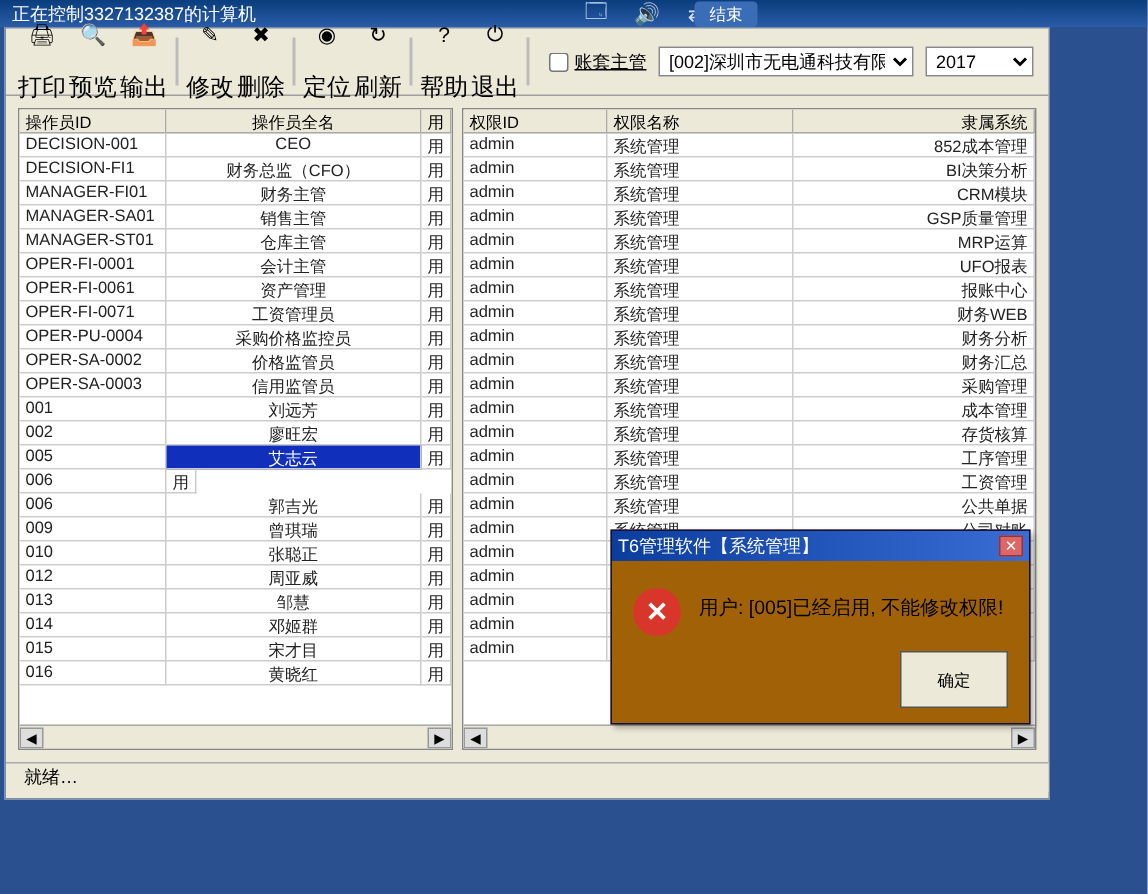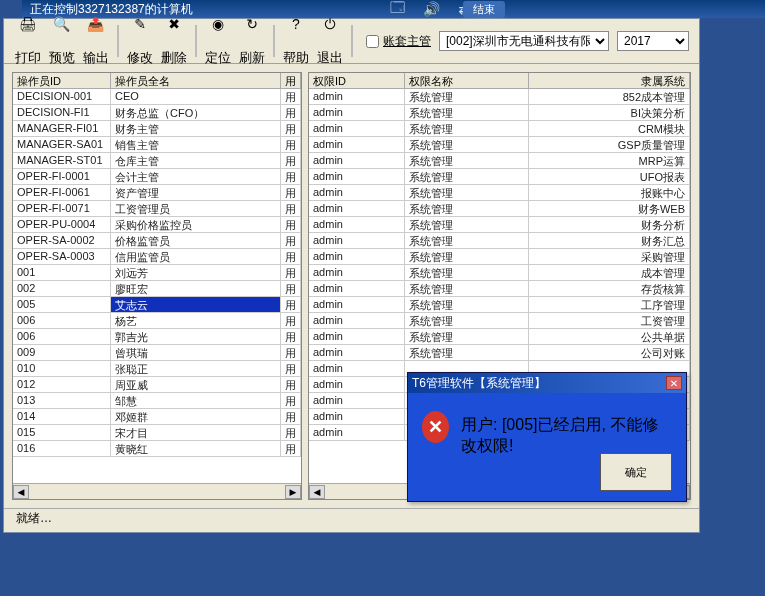--- a/index.html
+++ b/index.html
@@ -1,50 +1,50 @@
 <!DOCTYPE html>
 <html><head>
 <meta charset="utf-8">
 <style>
 * { box-sizing: border-box; margin: 0; padding: 0; font-family: "SimSun", "宋体", sans-serif; font-size: 12px; }
 body { background: #2b5090; width: 765px; height: 596px; overflow: hidden; position: relative; }
-.titlebar { height: 18px; background: linear-gradient(to bottom, #0a3d7c, #2a5ca8); color: #fff; display: flex; align-items: center; padding-left: 8px; position: relative; margin-left: 22px; }
+.titlebar { height: 18px; background: linear-gradient(to bottom, #0a3d7c, #2a5ca8); color: #fff; display: flex; align-items: center; padding-left: 8px; position: relative; }
 .titlebar-icons { position: absolute; right: 265px; display: flex; gap: 18px; align-items: center; }
 .titlebar-icons span { color: #cfe0f5; font-size: 14px; }
 .titlebar-end { position: absolute; right: 260px; background: #3a6db5; padding: 1px 10px; color: #fff; border-radius: 3px; font-size: 11px; }
 .app-window { position: absolute; top: 18px; left: 3px; width: 697px; height: 515px; background: #ece9d8; border: 1px solid #7a8da8; }
 .toolbar { height: 45px; border-bottom: 1px solid #a0a0a0; display: flex; align-items: center; padding: 4px 8px; gap: 2px; }
 .tbtn { display: flex; flex-direction: column; align-items: center; width: 32px; cursor: pointer; }
 .tbtn .ico { width: 18px; height: 18px; display: flex; align-items: center; justify-content: center; font-size: 14px; }
-.tbtn .lbl { font-size: 13px; color: #000; margin-top: 16px; }
+.tbtn .lbl { font-size: 16px; color: #000; margin-top: 16px; }
 .tb-sep { width: 2px; height: 32px; background: #bbb; margin: 0 3px; }
 .tb-chk { display: flex; align-items: center; margin-left: 8px; text-decoration: underline; }
 .tb-chk input { margin-right: 4px; }
 .tb-select { margin-left: 6px; height: 20px; border: 1px solid #888; background: #fff; padding: 1px 2px; }
 .panes { display: flex; height: 444px; padding: 8px; gap: 6px; }
 .pane { border: 1px solid #888; background: #fff; display: flex; flex-direction: column; overflow: hidden; }
 .pane-left { width: 290px; }
 .pane-right { flex: 1; }
 .grid-head, .grid-row { display: flex; height: 16px; }
 .grid-head { background: #ece9d8; border-bottom: 1px solid #aaa; position: sticky; top: 0; }
 .grid-head .cell { border-right: 1px solid #aaa; padding: 1px 4px; font-size: 11px; background: #ece9d8; white-space: nowrap; overflow: hidden; }
 .grid-body { flex: 1; overflow: hidden; background: #fff; }
 .grid-row .cell { border-right: 1px solid #ccc; border-bottom: 1px solid #ccc; padding: 1px 4px; font-size: 11px; white-space: nowrap; overflow: hidden; color: #222; }
 .grid-row.selected .cell:nth-child(2) { background: #1030bb; color: #fff; }
-.pane-left .c1 { width: 98px; } .pane-left .c2 { flex: 1; } .pane-left .c3 { width: 20px; }
+.pane-left .c1 { width: 98px; } .pane-left .c2 { flex: 1; text-align: center; } .pane-left .c3 { width: 20px; }
 .pane-right .c1 { width: 96px; } .pane-right .c2 { width: 124px; } .pane-right .c3 { flex: 1; text-align: right; }
 .scrollbar-h { height: 16px; background: #ece9d8; border-top: 1px solid #aaa; display: flex; align-items: center; }
 .sb-btn { width: 16px; height: 14px; background: #ddd; border: 1px solid #999; display: flex; align-items: center; justify-content: center; font-size: 9px; }
 .statusbar { height: 20px; border-top: 1px solid #aaa; background: #ece9d8; display: flex; align-items: center; padding: 0 12px; font-size: 11px; }
-.dialog { position: absolute; top: 372px; left: 407px; width: 280px; height: 130px; background: #1d4ed8; border: 1px solid #114; box-shadow: 2px 2px 4px rgba(0,0,0,.3); }
+.dialog { position: absolute; top: 353px; left: 407px; width: 280px; height: 130px; background: #a16207; border: 1px solid #114; box-shadow: 2px 2px 4px rgba(0,0,0,.3); }
 .dlg-title { height: 20px; background: linear-gradient(to right, #0a3d9c, #3a6dd5); color: #fff; display: flex; align-items: center; padding: 0 4px; justify-content: space-between; }
 .dlg-close { width: 16px; height: 14px; background: #d66; border: 1px solid #933; color: #fff; display: flex; align-items: center; justify-content: center; font-size: 10px; cursor: pointer; }
 .dlg-body { padding: 14px; display: flex; gap: 12px; align-items: flex-start; }
 .dlg-icon { width: 32px; height: 32px; border-radius: 50%; background: #d9362b; display: flex; align-items: center; justify-content: center; color: #fff; font-weight: bold; font-size: 18px; margin-top: 4px; }
-.dlg-text { font-size: 16px; color: #000; padding-top: 8px; }
+.dlg-text { font-size: 13px; color: #000; padding-top: 8px; }
 .dlg-btns { position: absolute; bottom: 10px; right: 14px; }
 .dlg-btn { width: 72px; height: 38px; background: #ece9d8; border: 1px solid #555; font-size: 11px; cursor: pointer; }
 </style>
 </head>
 <body>
 
 <div class="titlebar">
   <span>正在控制3327132387的计算机</span>
   <div class="titlebar-icons">
     <span>🗔</span>
@@ -177,21 +177,20 @@
             <div class="cell c2">廖旺宏</div>
             <div class="cell c3">用</div>
           </div>
           <div class="grid-row selected">
             <div class="cell c1">005</div>
             <div class="cell c2">艾志云</div>
             <div class="cell c3">用</div>
           </div>
           <div class="grid-row">
             <div class="cell c1">006</div>
-            <div class="cell c2">杨艺</div>
             <div class="cell c3">用</div>
           </div>
           <div class="grid-row">
             <div class="cell c1">006</div>
             <div class="cell c2">郭吉光</div>
             <div class="cell c3">用</div>
           </div>
           <div class="grid-row">
             <div class="cell c1">009</div>
             <div class="cell c2">曾琪瑞</div>

